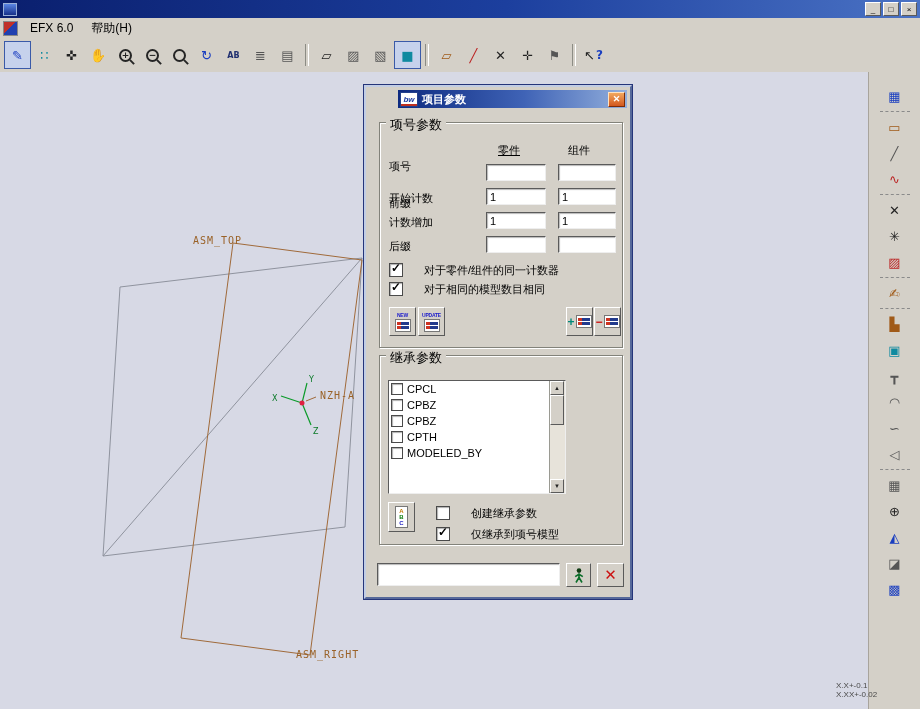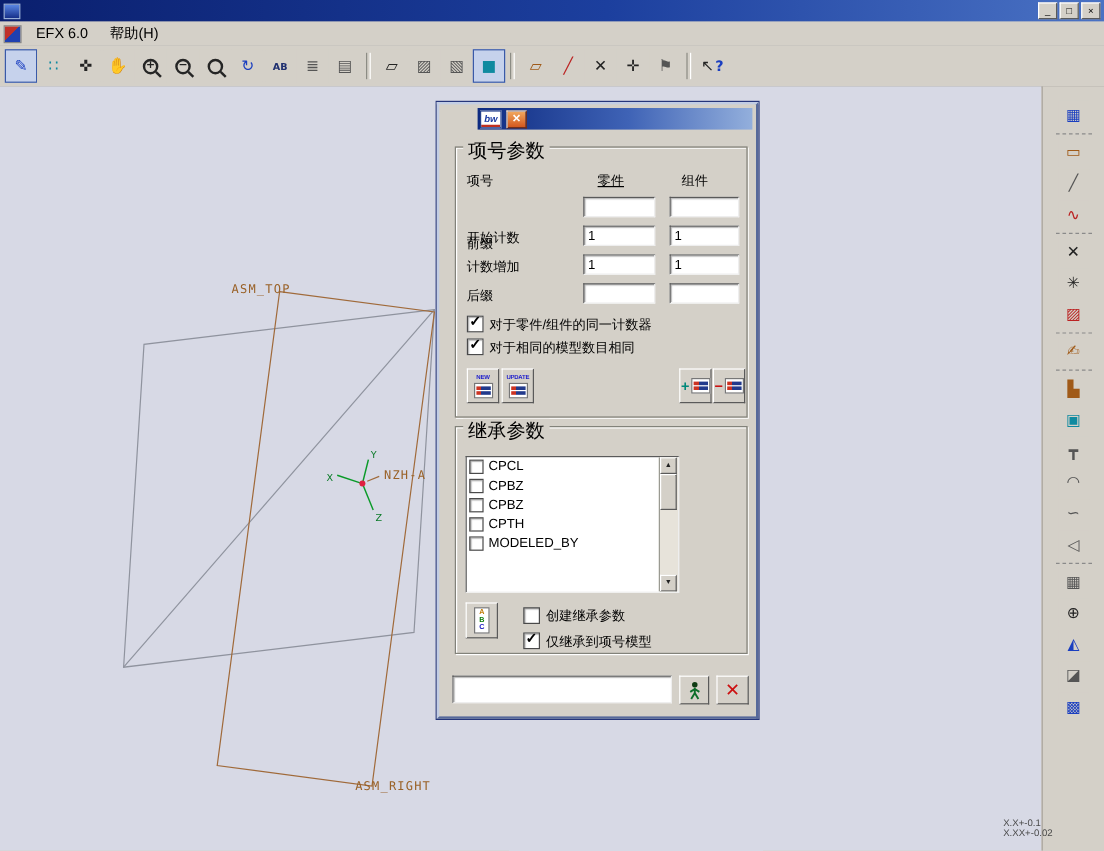--- a/index.html
+++ b/index.html
@@ -65,33 +65,33 @@
     background:linear-gradient(90deg,#0d2a80,#3f63b6 55%,#93afdc);
     display:flex;align-items:center;padding:0 2px;margin-left:12px;}
   .dlg-logo{width:16px;height:13px;background:#fff;border:1px solid #23408c;color:#1a3aa0;
     font-size:8px;font-weight:bold;font-style:italic;display:flex;align-items:center;
     justify-content:center;margin-right:4px;box-shadow:inset 0 -2px 0 #c03020;}
   .dlg-title-text{color:#fff;font-weight:bold;font-size:11px;flex:1;}
   .dlg-close{width:17px;height:15px;background:linear-gradient(#f2a85e,#d2571e);
     border:1px solid;border-color:#ffe2c0 #7a2c08 #7a2c08 #ffe2c0;color:#fff;
     font-size:9px;font-weight:bold;line-height:11px;text-align:center;padding:0;}
   .group{position:absolute;border:1px solid #82827a;box-shadow:inset 1px 1px 0 #fff,1px 1px 0 #fff;}
-  .group-label{position:absolute;top:-7px;left:6px;background:#d4d0c8;padding:0 4px;font-size:16px;}
+  .group-label{position:absolute;top:-7px;left:6px;background:#d4d0c8;padding:0 4px;font-size:13px;}
   .g1{left:13px;top:35px;width:242px;height:224px;}
   .g2{left:13px;top:268px;width:242px;height:188px;}
   .hdr{position:absolute;font-size:11px;}
   .rlabel{position:absolute;font-size:11px;}
   .field{position:absolute;height:17px;background:#fff;border:1px solid;
     border-color:#5a5a5a #eee #eee #5a5a5a;box-shadow:inset 1px 1px 1px #b8b8b8;
     font-size:11px;padding:0 3px;box-sizing:border-box;font-family:"Liberation Sans",sans-serif;}
   .cb{display:inline-block;width:12px;height:12px;background:#fff;border:1px solid #4a4a4a;
     box-shadow:inset 1px 1px 1px #b0b0b0;position:relative;vertical-align:middle;flex:none;}
   .cb[data-checked="true"]::after{content:"✓";position:absolute;top:-3px;left:1px;
     font-size:12px;font-weight:bold;color:#000;}
-  .checkrow{position:absolute;display:flex;align-items:center;gap:5px;height:14px;}
+  .checkrow{position:absolute;display:flex;align-items:center;gap:21px;height:14px;}
   .checkrow .clabel{font-size:11px;white-space:nowrap;}
   .ibtn{position:absolute;width:27px;height:29px;background:#d4d0c8;border:1px solid;
     border-color:#fff #5a5a5a #5a5a5a #fff;display:flex;align-items:center;
     justify-content:center;padding:0;}
   .ibtn.col{flex-direction:column;gap:1px;}
   .ibtn-cap{font-size:5px;font-weight:bold;color:#1a1acc;letter-spacing:-0.2px;line-height:6px;}
   .mini{width:16px;height:13px;background:#fff;border:1px solid #777;box-sizing:border-box;
     display:flex;flex-direction:column;justify-content:space-evenly;padding:1px;flex:none;}
   .mini i{height:3px;display:block;background:linear-gradient(90deg,#cc3322 35%,#223a8c 35%);}
   .sign{font-size:12px;font-weight:bold;line-height:12px;margin-right:1px;}
@@ -297,26 +297,27 @@
 </div>
 
 <div class="tol-note">
   <div>X.X+-0.1</div>
   <div>X.XX+-0.02</div>
 </div>
 
 <div class="dialog">
   <div class="dlg-title">
     <span class="dlg-logo">bw</span>
+    <span class="dlg-title-text">项目参数</span>
     <button class="dlg-close"><span>✕</span></button>
   </div>
 
   <div class="group g1">
     <span class="group-label">项号参数</span>
-    <span class="hdr" style="left:9px;top:20px;">项号</span>
+    <span class="hdr" style="left:9px;top:36px;">项号</span>
     <span class="hdr" style="left:118px;top:20px;text-decoration:underline;">零件</span>
     <span class="hdr" style="left:188px;top:20px;">组件</span>
 
     <span class="rlabel" style="left:9px;top:44px;margin-top:29px;">前缀</span>
     <input class="field" style="left: 106px; top: 41px; width: 60px;" value="">
     <input class="field" style="left: 178px; top: 41px; width: 58px;" value="">
 
     <span class="rlabel" style="left:9px;top:68px;">开始计数</span>
     <input class="field" style="left: 106px; top: 65px; width: 60px;" value="1">
     <input class="field" style="left: 178px; top: 65px; width: 58px;" value="1">

